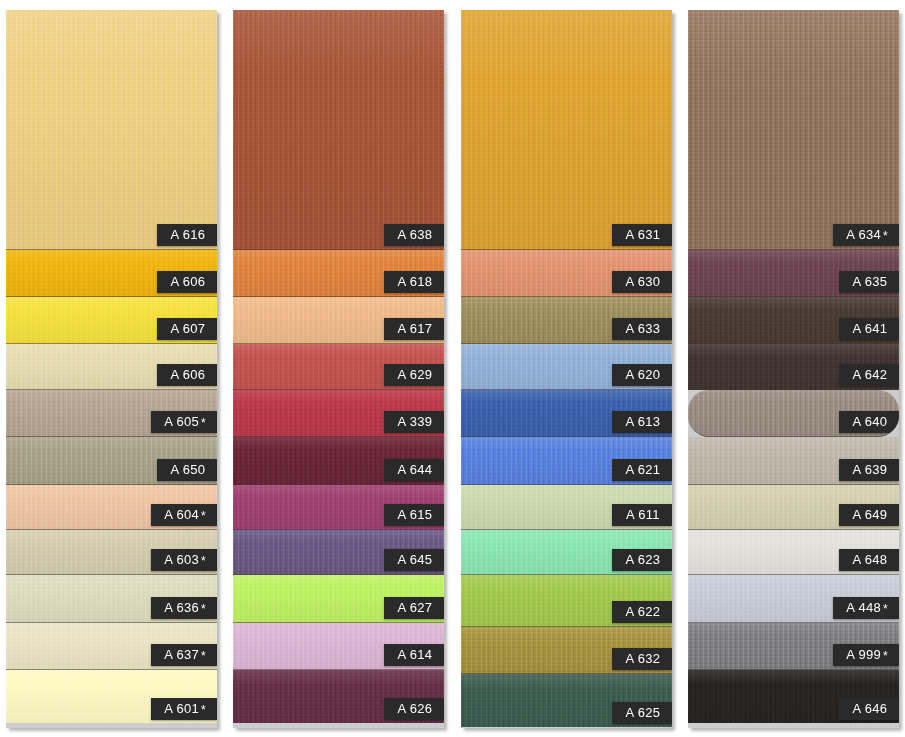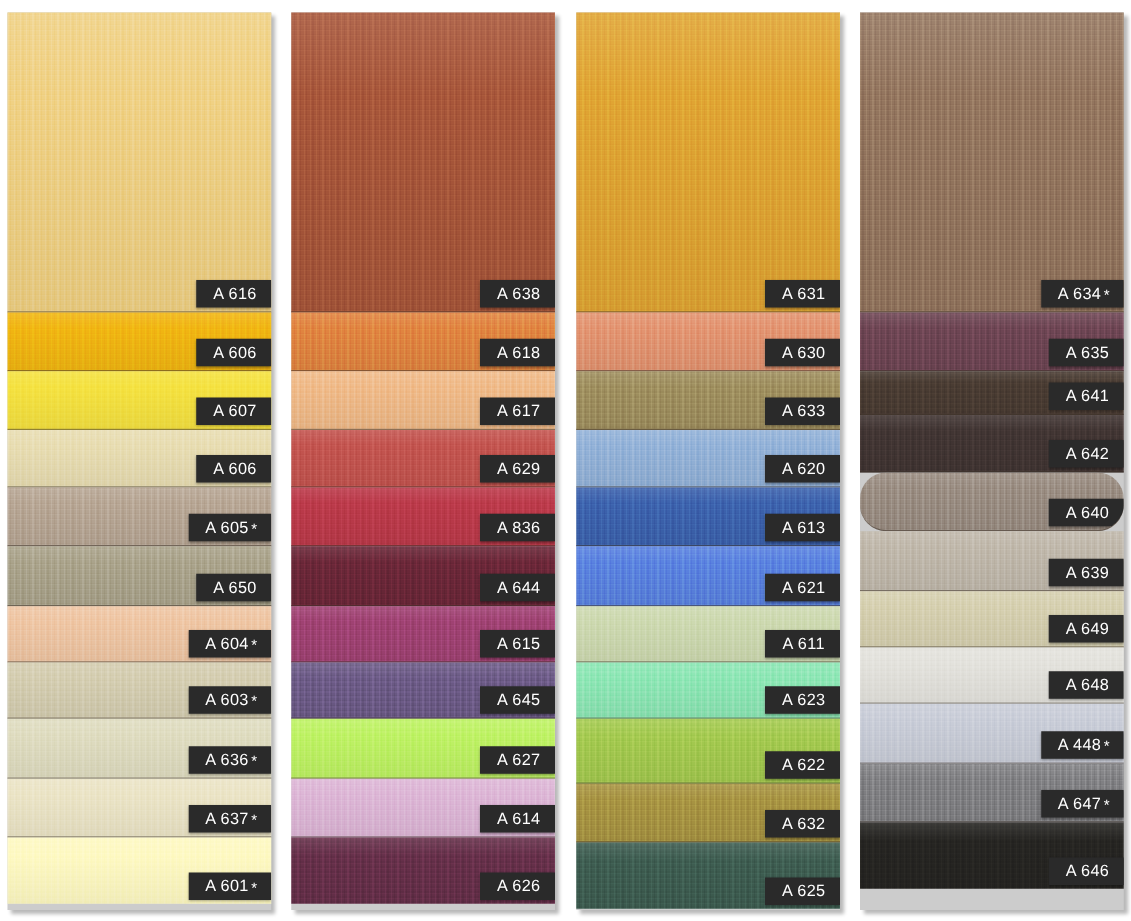--- a/index.html
+++ b/index.html
@@ -175,21 +175,21 @@
         <div class="label-badge"><span>A 617</span></div>
       </div>
       <div class="swatch" style="height: 46px; background: rgb(195, 84, 79);">
         <div class="tex"></div>
         <div class="sheen"></div>
         <div class="label-badge"><span>A 629</span></div>
       </div>
       <div class="swatch" style="height: 47px; background: rgb(187, 58, 74);">
         <div class="tex"></div>
         <div class="sheen"></div>
-        <div class="label-badge"><span>A 836</span></div>
+        <div class="label-badge"><span>A 339</span></div>
       </div>
       <div class="swatch" style="height: 48px; background: rgb(106, 39, 56);">
         <div class="tex"></div>
         <div class="sheen"></div>
         <div class="label-badge"><span>A 644</span></div>
       </div>
       <div class="swatch" style="height: 45px; background: rgb(159, 66, 114);">
         <div class="tex"></div>
         <div class="sheen"></div>
         <div class="label-badge"><span>A 615</span></div>
@@ -276,21 +276,21 @@
       <div class="swatch" style="height: 240px; background: rgb(147, 117, 94);">
         <div class="tex"></div>
         <div class="sheen"></div>
         <div class="label-badge"><span>A 634</span><span class="star">*</span></div>
       </div>
       <div class="swatch" style="height: 47px; background: rgb(109, 69, 83);">
         <div class="tex"></div>
         <div class="sheen"></div>
         <div class="label-badge"><span>A 635</span></div>
       </div>
-      <div class="swatch" style="height: 35px; background: rgb(74, 60, 51);">
+      <div class="swatch" style="height: 47px; background: rgb(74, 60, 51);">
         <div class="tex"></div>
         <div class="sheen"></div>
         <div class="label-badge"><span>A 641</span></div>
       </div>
       <div class="swatch" style="height: 46px; background: rgb(65, 53, 51);">
         <div class="tex"></div>
         <div class="sheen"></div>
         <div class="label-badge"><span>A 642</span></div>
       </div>
       <div class="swatch" style="height: 47px; background: rgb(154, 141, 130); border-radius: 21px;">
@@ -314,21 +314,21 @@
         <div class="label-badge"><span>A 648</span></div>
       </div>
       <div class="swatch" style="height: 48px; background: rgb(201, 205, 216);">
         <div class="tex"></div>
         <div class="sheen"></div>
         <div class="label-badge"><span>A 448</span><span class="star">*</span></div>
       </div>
       <div class="swatch" style="height: 47px; background: rgb(128, 128, 131);">
         <div class="tex"></div>
         <div class="sheen"></div>
-        <div class="label-badge"><span>A 647</span><span class="star">*</span></div>
+        <div class="label-badge"><span>A 999</span><span class="star">*</span></div>
       </div>
       <div class="swatch" style="height: 53px; background: rgb(38, 37, 34);">
         <div class="tex"></div>
         <div class="sheen"></div>
         <div class="label-badge"><span>A 646</span></div>
       </div>
     </div>
 </div>
 
 </body></html>

